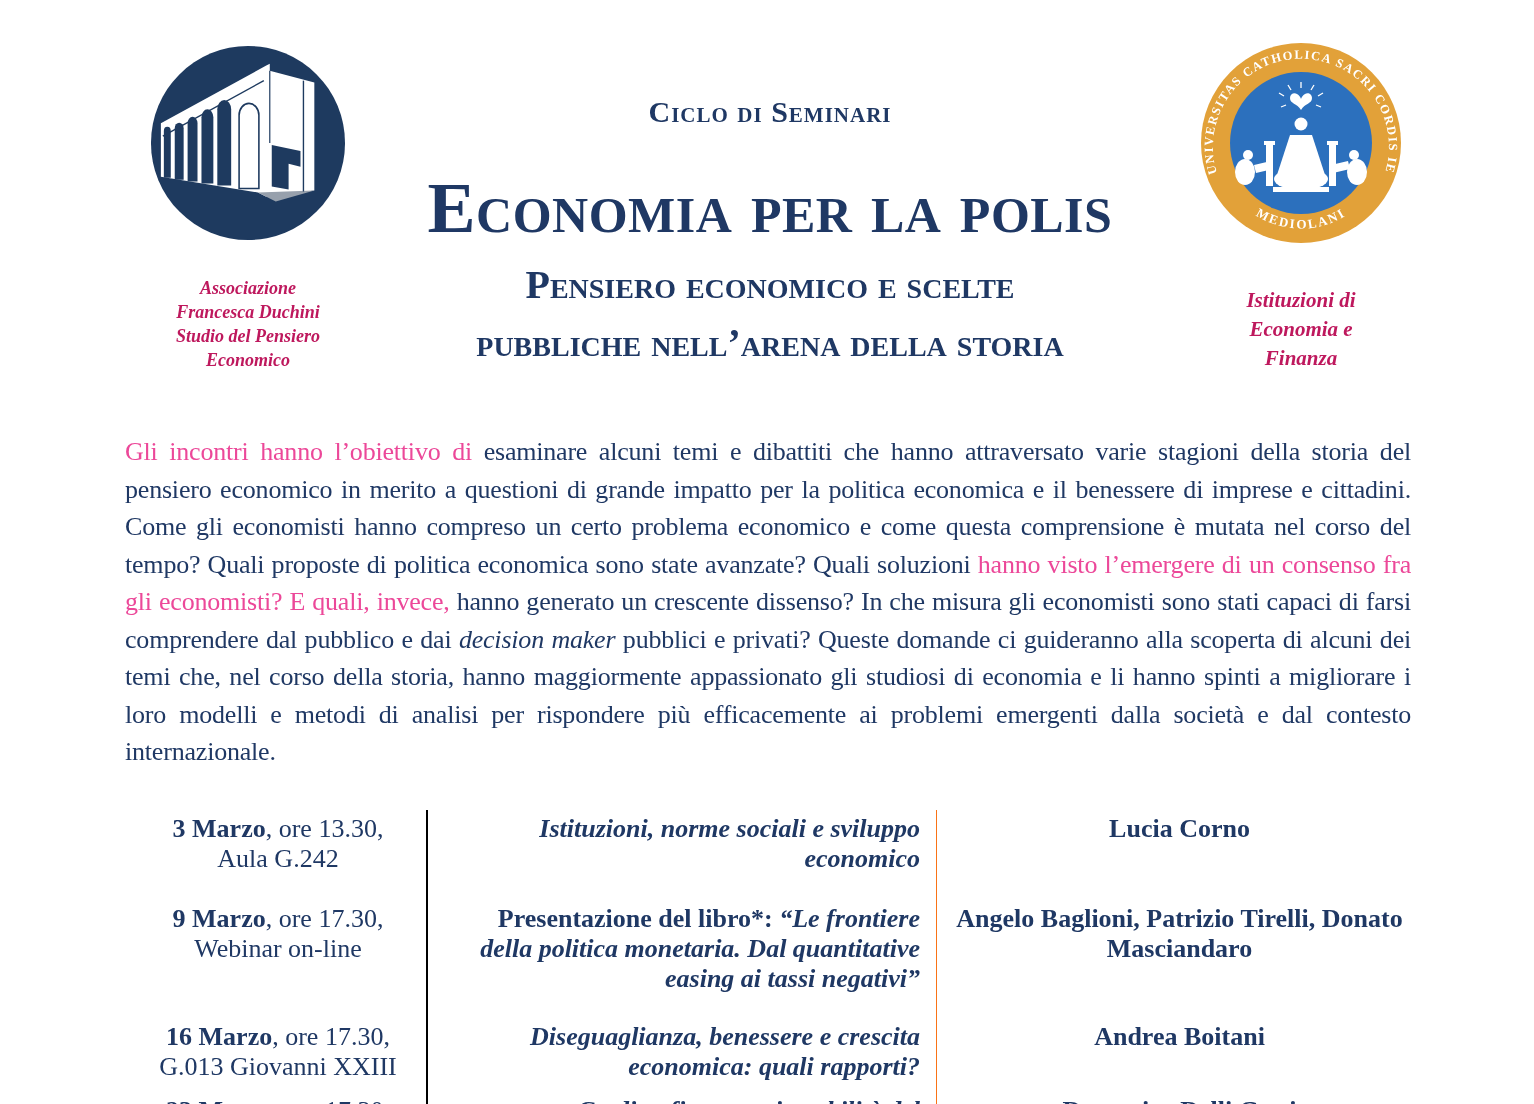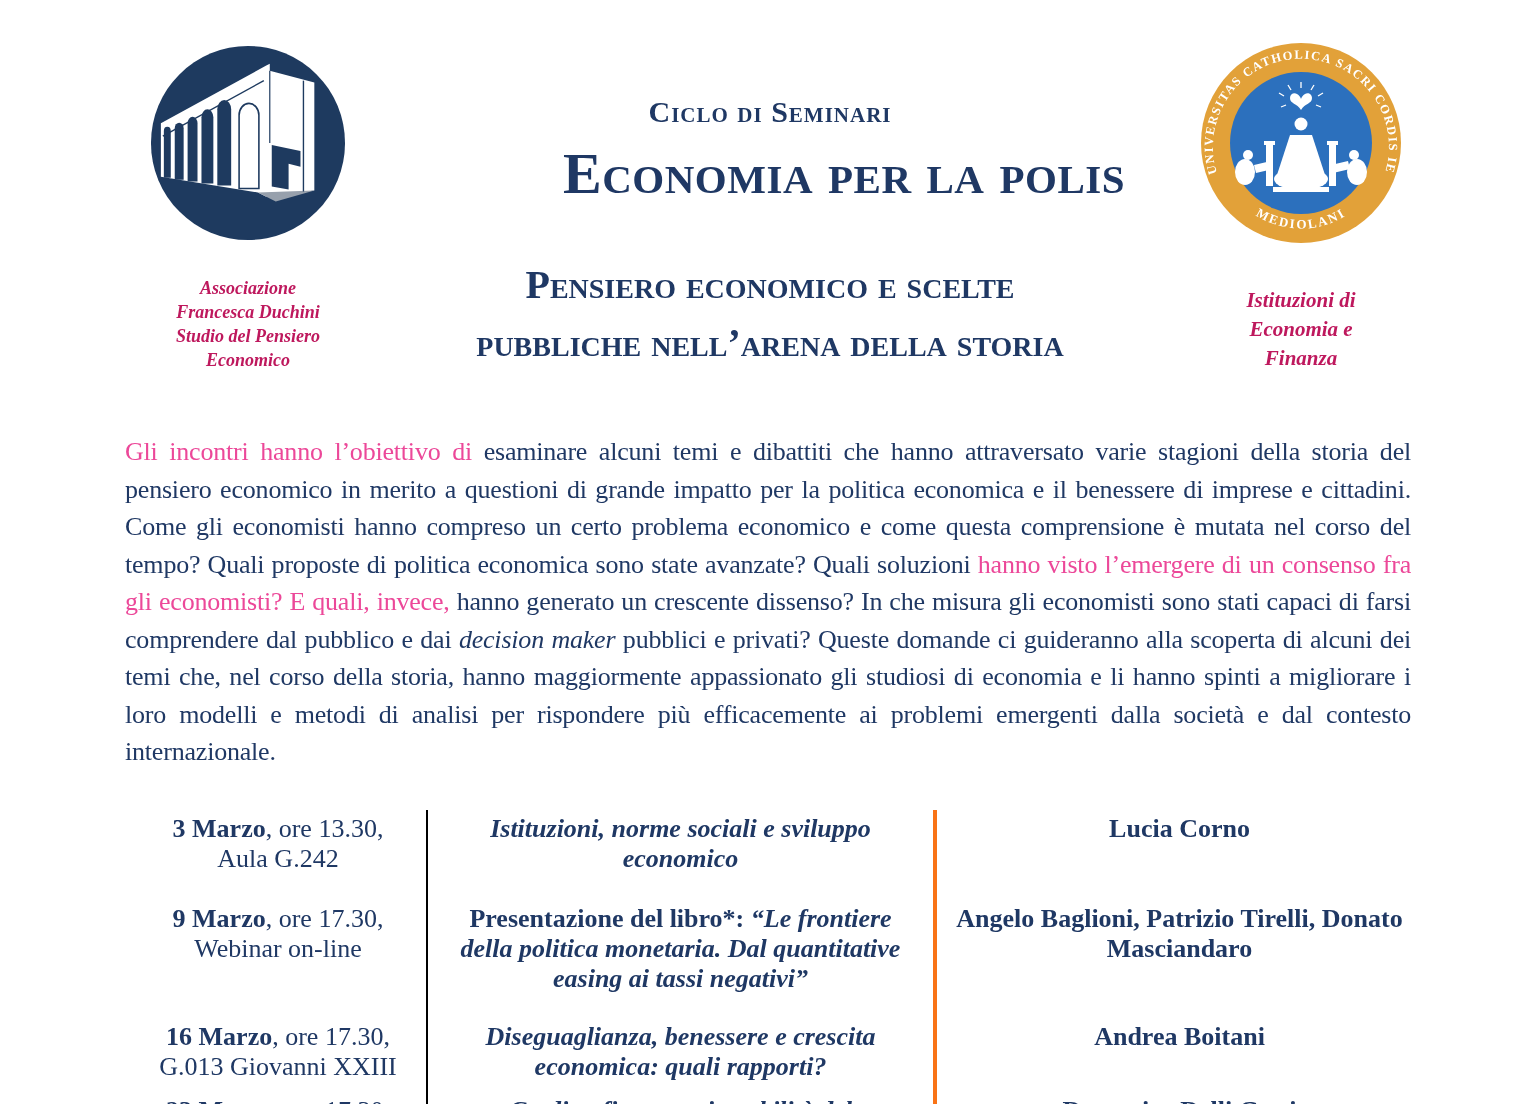--- a/index.html
+++ b/index.html
@@ -14,41 +14,41 @@
   .org{position:absolute;text-align:center;color:#1f3864;}
   .org-left{left:146px;top:44px;width:204px;}
   .org-right{left:1194px;top:38px;width:214px;}
   .org-lines{font-weight:bold;font-style:italic;color:#be185d;}
   .org-left .org-lines{margin-top:30px;font-size:18px;line-height:24px;}
   .org-right .org-lines{margin-top:34px;font-size:21px;line-height:29px;}
 
   
   .center-head{position:absolute;left:415px;top:0;width:710px;text-align:center;color:#1f3864;}
   .series{position:absolute;top:95px;width:100%;font-size:30px;font-weight:bold;font-variant:small-caps;letter-spacing:1px;}
-  .main-title{position:absolute;top:140px;width:100%;font-size:58px;font-weight:bold;font-variant:small-caps;letter-spacing:0.5px;text-align:right;}
+  .main-title{position:absolute;top:167px;width:100%;font-size:72px;font-weight:bold;font-variant:small-caps;letter-spacing:0.5px;}
   .subtitle{position:absolute;top:256px;width:100%;font-size:40px;font-weight:bold;font-variant:small-caps;line-height:58px;text-align:center;}
 
   
   .intro{
     position:absolute;left:125px;top:433px;width:1286px;margin:0;
     font-size:26px;line-height:37.5px;text-align:justify;color:#1f3864;
     letter-spacing:-0.2px;
   }
   .run-light{color:#ec4899;}
   .run-italic{font-style:italic;}
 
   
   .schedule{
     position:absolute;left:130px;top:810px;width:1292px;
     display:grid;grid-template-columns:296px 511px 485px;
     grid-template-rows:90px 118px 74px 160px;
     color:#1f3864;font-size:26px;line-height:30px;text-align:center;
   }
   .cell{padding:4px 10px 0 10px;}
-  .topic-cell{border-left:2px solid #000;border-right:4px solid #f97316;padding:4px 16px 0 16px;font-weight:bold;font-style:italic;}
+  .topic-cell{border-left:2px solid #000;border-right:1px solid #f97316;padding:4px 16px 0 16px;font-weight:bold;font-style:italic;text-align:right;}
   .topic-cell .upr{font-style:normal;}
   .date-cell{font-weight:normal;}
   .date-cell .b{font-weight:bold;}
   .speaker-cell{font-weight:bold;}
 
   svg text{font-family:"Liberation Serif", serif;}
 </style>
 </head>
 <body>
 

